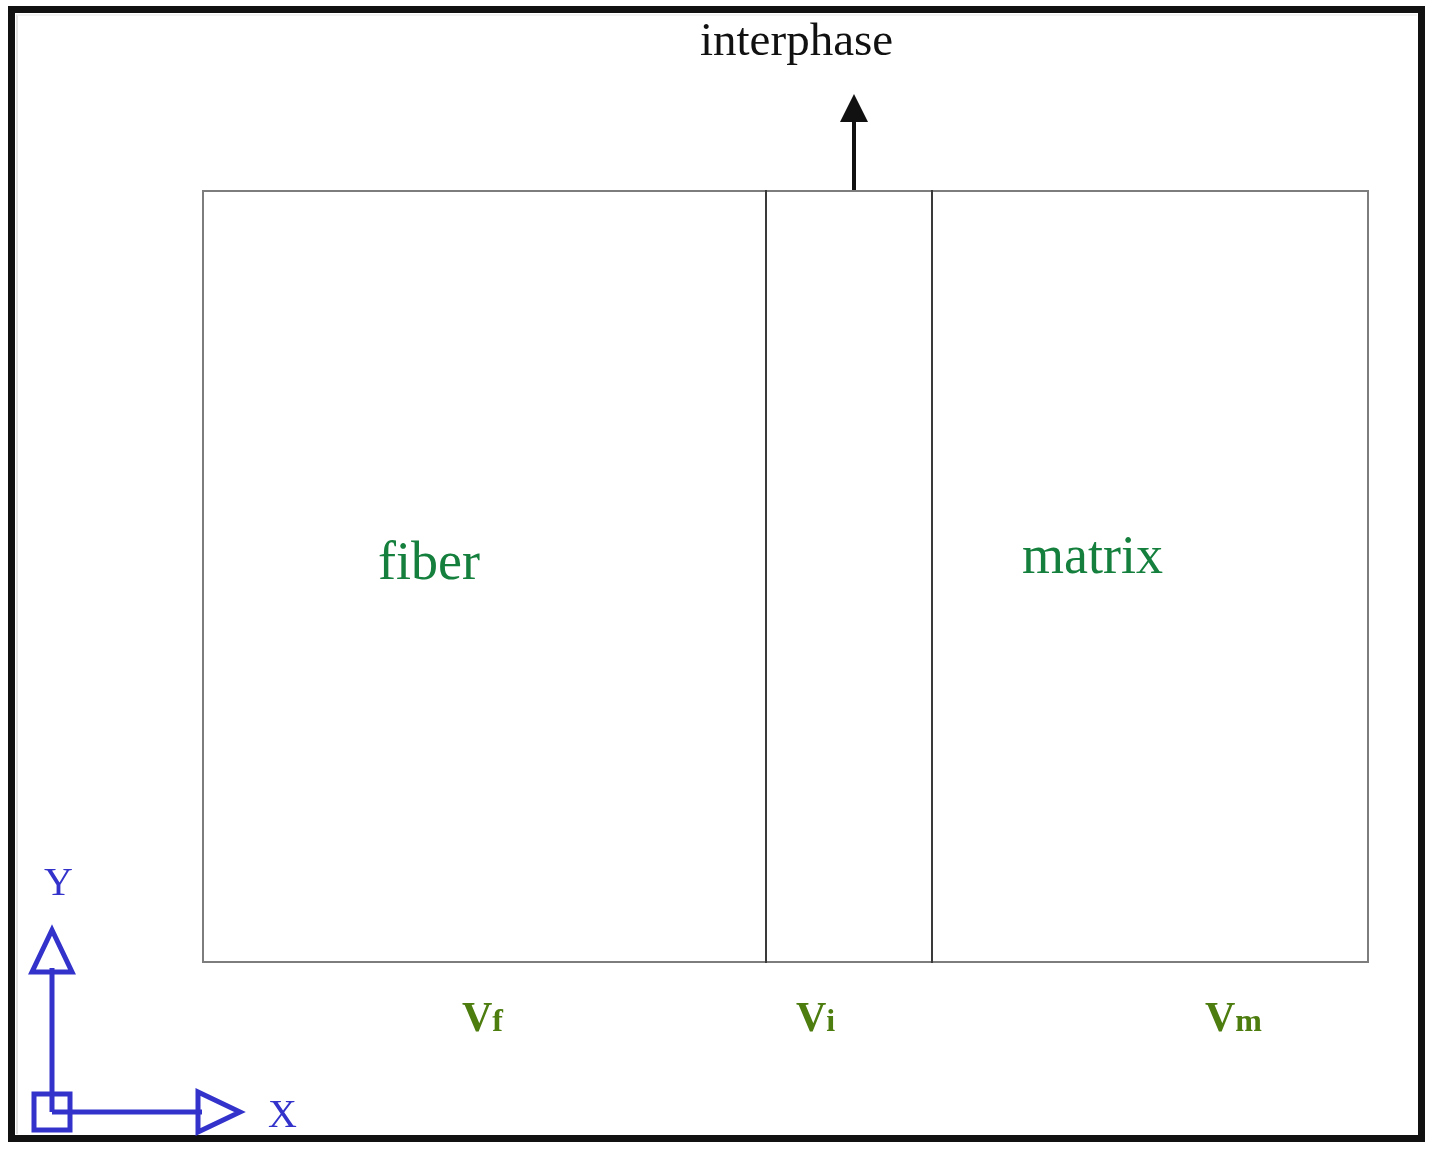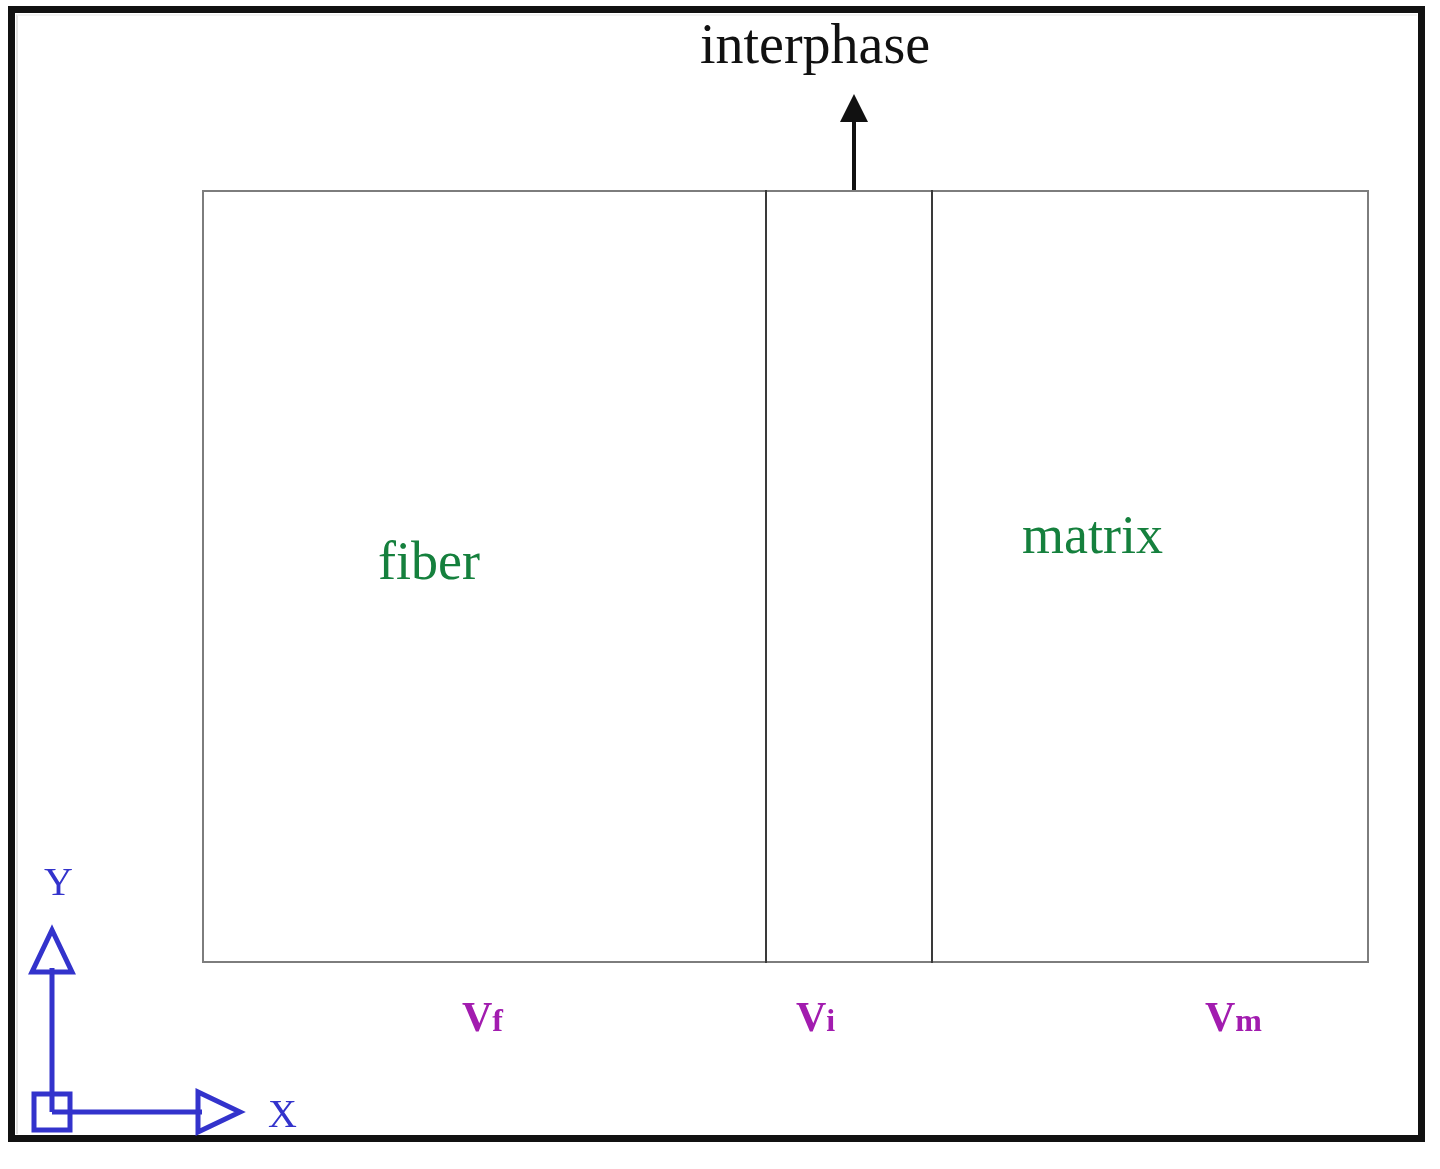--- a/index.html
+++ b/index.html
@@ -62,47 +62,47 @@
 
   
   .phase-label {
     position: absolute;
     font-size: 54px;
     color: #15803d;
     white-space: nowrap;
     line-height: 1;
   }
   .phase-label.fiber  { left: 378px;  top: 534px; }
-  .phase-label.matrix { left: 1022px; top: 508px; }
+  .phase-label.matrix { left: 1022px; top: 528px; }
 
   
   .callout-label {
     position: absolute;
     left: 700px;
     top: 16px;
-    font-size: 56px;
+    font-size: 47px;
     color: #111111;
     white-space: nowrap;
     line-height: 1;
   }
   .callout-arrow {
     position: absolute;
     left: 828px;
     top: 92px;
     width: 52px;
     height: 232px;
   }
 
   
   .vf-label {
     position: absolute;
     top: 996px;
     font-size: 42px;
     font-weight: bold;
-    color: #a21caf;
+    color: #4d7c0f;
     white-space: nowrap;
     line-height: 1;
   }
   .vf-label .sub {
     font-size: 32px;
     font-weight: bold;
   }
   .vf-label.vf { left: 462px; }
   .vf-label.vi { left: 796px; }
   .vf-label.vm { left: 1205px; }

